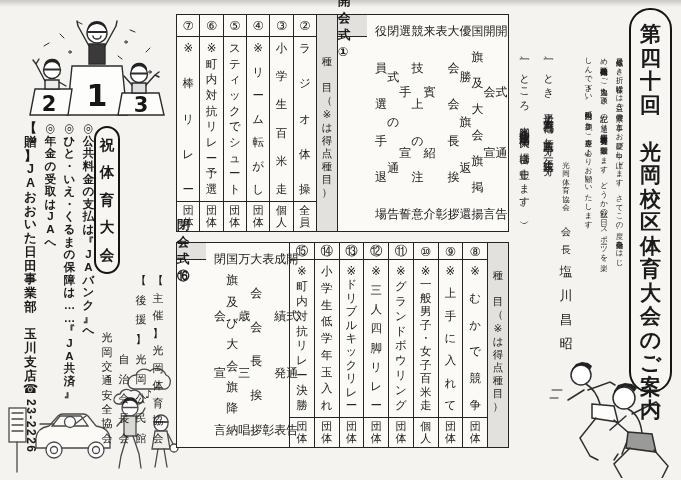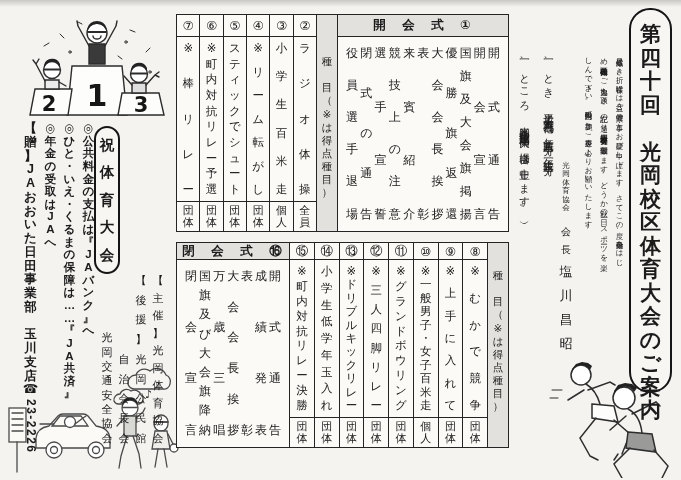--- a/index.html
+++ b/index.html
@@ -31,21 +31,21 @@
   .datetime{position:absolute;left:516px;top:54px;display:flex;flex-direction:row-reverse;gap:7px;}
   .dt-col{font-size:10.5px;letter-spacing:1.2px;line-height:17px;}
 
   
   .tbl{position:absolute;left:176px;width:333px;display:flex;flex-direction:row-reverse;
        border:1.4px solid #242424;background:#fbfaf7;}
   .tbl>*{border-left:1px solid #242424;}
   .tbl>*:last-child{border-left:none;}
   #tbl-top{top:14px;height:218px;}
   #tbl-bottom{top:242px;height:206px;}
-  .cer-box{display:flex;flex-direction:column;}
+  .cer-box{display:flex;flex-direction:row;}
   #tbl-top .cer-box{width:171px;}
   #tbl-bottom .cer-box{width:112px;}
   .cer-head{background:#e2e1dd;border-bottom:1px solid #242424;display:flex;align-items:center;
     justify-content:center;font-size:12.5px;font-weight:bold;letter-spacing:2px;}
   #tbl-top .cer-head{height:22px;}
   #tbl-bottom .cer-head{height:17px;}
   .cer-body{flex:1;display:flex;flex-direction:row-reverse;justify-content:space-between;
     padding:10px 8px;}
   .cer-item{font-size:12px;height:100%;}
   .subj-col{width:21px;background:#e2e1dd;display:flex;justify-content:flex-start;align-items:center;flex-direction:column;}

